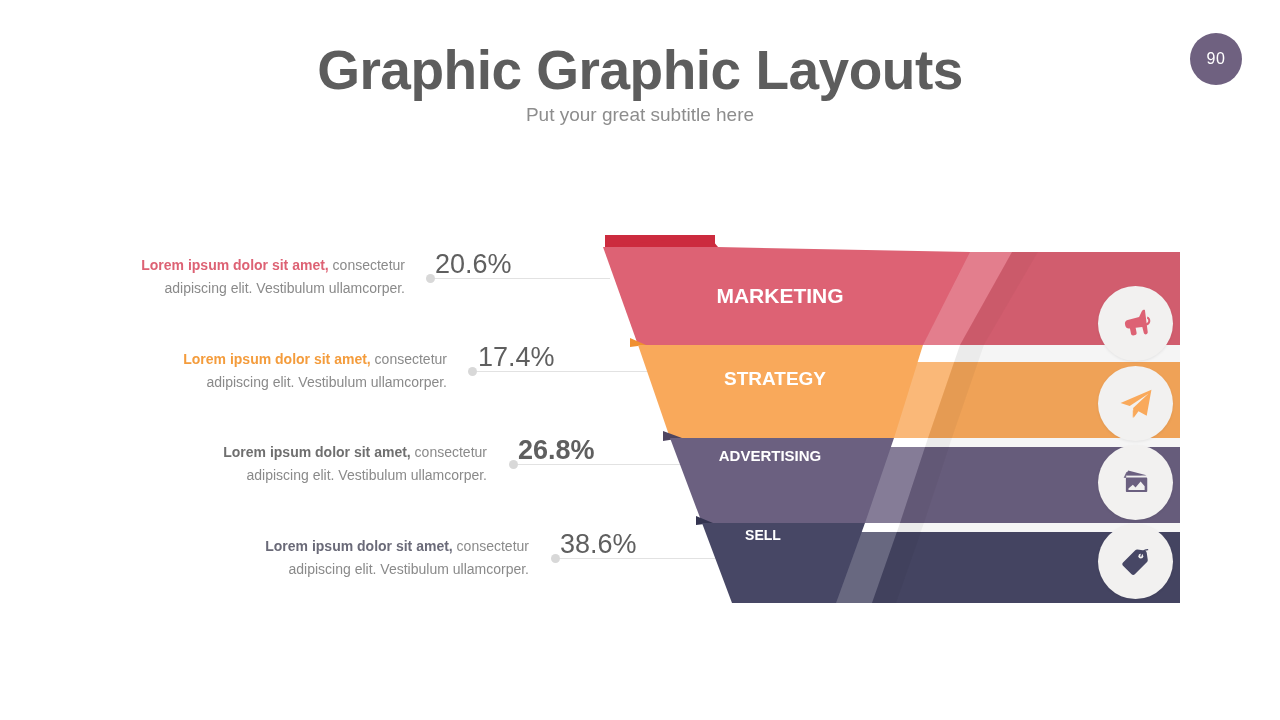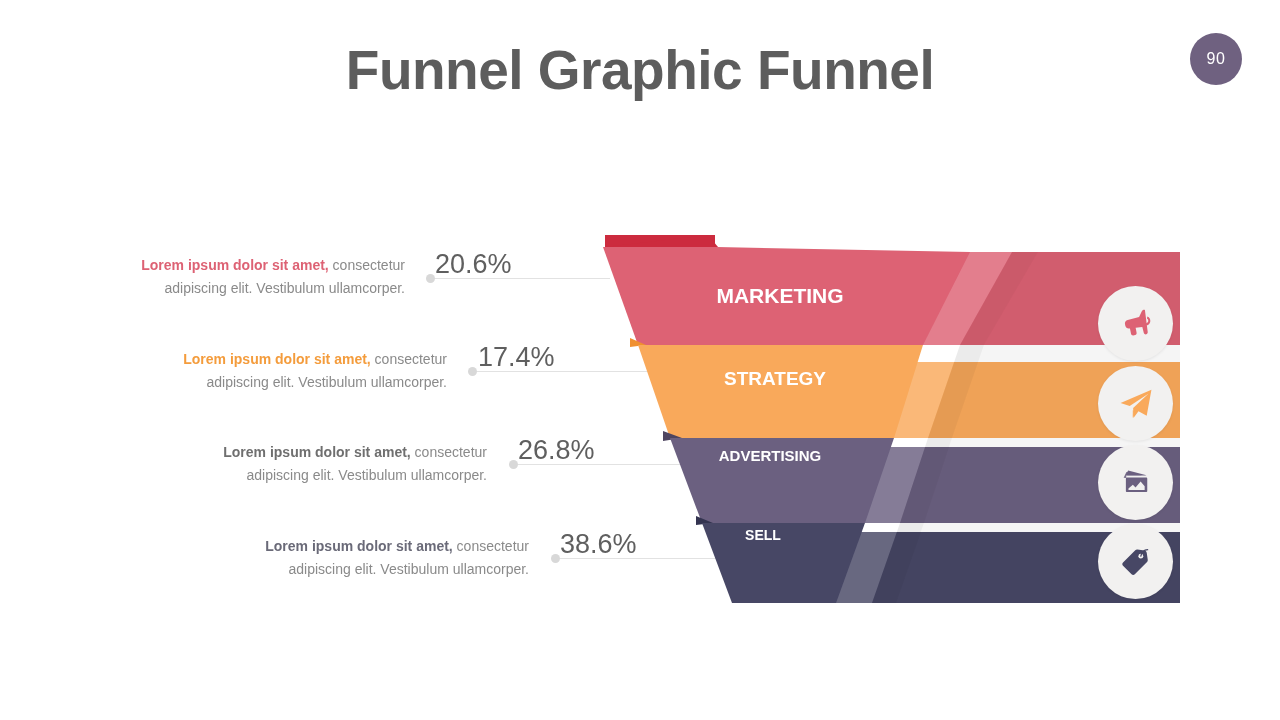--- a/index.html
+++ b/index.html
@@ -114,21 +114,22 @@
     align-items: center;
     justify-content: center;
     box-shadow: 0 1px 3px rgba(0,0,0,0.07);
   }
 </style>
 </head>
 <body>
 
 <div id="slide">
 
-  <div id="title">Funnel Graphic Funnel</div>
+  <div id="title">Graphic Graphic Layouts</div>
+  <div id="subtitle">Put your great subtitle here</div>
 
   <div id="badge">
     <span>90</span>
   </div>
 
   <div class="desc" style="left:110px; top:254px; width:295px;">
     <div>
       <span class="lead" style="color:#DD6274">Lorem ipsum dolor sit amet,</span><span class="rest"> consectetur</span>
     </div>
     <div class="rest">adipiscing elit. Vestibulum ullamcorper.</div>
@@ -146,21 +147,21 @@
   <div class="pct" style="left:478px; top:342px;">17.4%</div>
   <div class="leader" style="left:472px; top:371px; width:190px;"></div>
   <div class="leader-dot" style="left:468px; top:367px;"></div>
 
   <div class="desc" style="left:192px; top:441px; width:295px;">
     <div>
       <span class="lead" style="color:#6f6f6f">Lorem ipsum dolor sit amet,</span><span class="rest"> consectetur</span>
     </div>
     <div class="rest">adipiscing elit. Vestibulum ullamcorper.</div>
   </div>
-  <div class="pct" style="left:518px; top:435px;">26.8%</div>
+  <div class="pct" style="left:518px; top:435px;font-weight:bold;">26.8%</div>
   <div class="leader" style="left:513px; top:464px; width:200px;"></div>
   <div class="leader-dot" style="left:509px; top:460px;"></div>
 
   <div class="desc" style="left:234px; top:535px; width:295px;">
     <div>
       <span class="lead" style="color:#6a6a78">Lorem ipsum dolor sit amet,</span><span class="rest"> consectetur</span>
     </div>
     <div class="rest">adipiscing elit. Vestibulum ullamcorper.</div>
   </div>
   <div class="pct" style="left:560px; top:529px;">38.6%</div>

